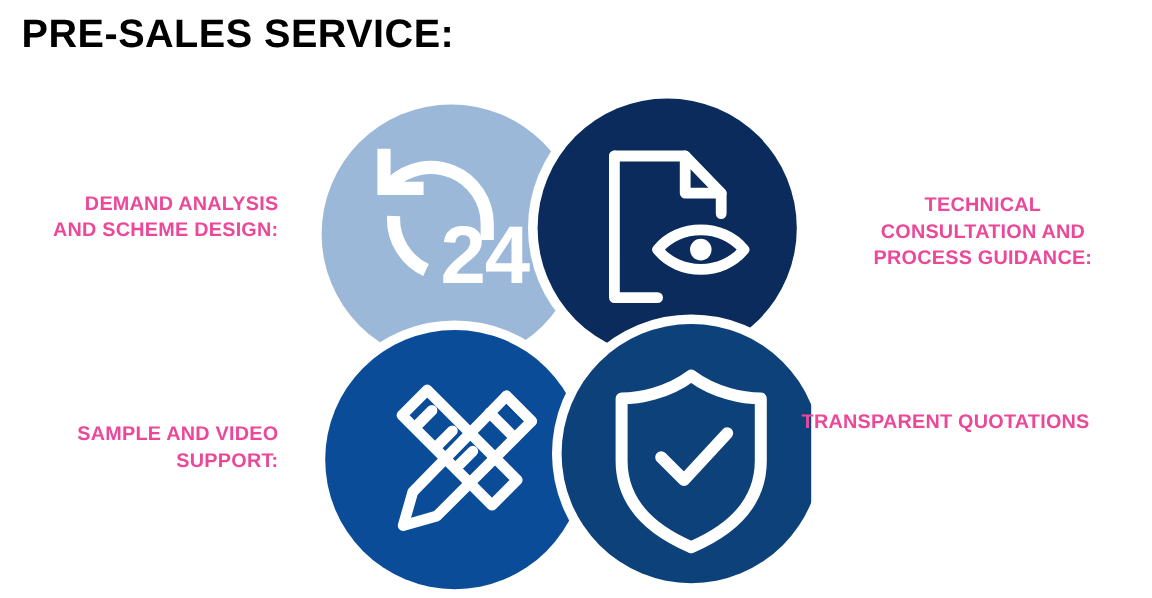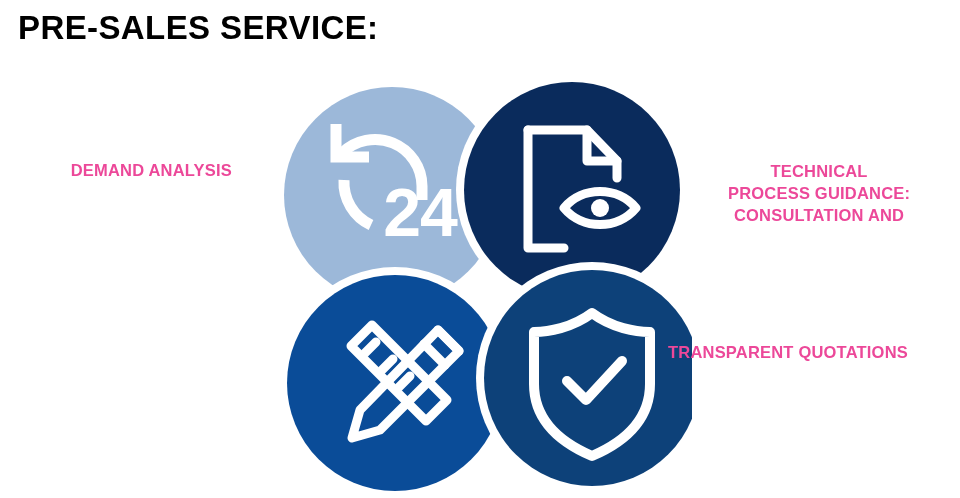--- a/index.html
+++ b/index.html
@@ -33,21 +33,21 @@
     font-weight: 700;
     letter-spacing: 0.4px;
     color: #000000;
     white-space: nowrap;
     line-height: 1.1;
   }
 
   
   .cluster {
     position: absolute;
-    left: 272px;
+    left: 256px;
     top: 78px;
     width: 420px;
     height: 415px;
   }
   .cluster svg { display: block; }
 
   
   .caption {
     position: absolute;
     color: #ec4899;
@@ -142,26 +142,31 @@
                  L378 254
                  C364 254 340 250 320 235 Z"></path>
         <path d="M295 303 L314 322 L350 283"></path>
       </g>
 
     </svg>
   </div>
 
   <div class="caption caption-left" id="caption-demand-analysis">
     <span class="cap-line">DEMAND ANALYSIS</span>
+    <span class="cap-line">AND SCHEME DESIGN:</span>
   </div>
 
   <div class="caption caption-right" id="caption-technical">
     <span class="cap-line">TECHNICAL</span>
+    <span class="cap-line">CONSULTATION AND</span>
     <span class="cap-line">PROCESS GUIDANCE:</span>
-    <span class="cap-line">CONSULTATION AND</span>
   </div>
 
+  <div class="caption caption-left" id="caption-sample-video">
+    <span class="cap-line">SAMPLE AND VIDEO</span>
+    <span class="cap-line">SUPPORT:</span>
+  </div>
 
   <div class="caption caption-right" id="caption-transparent">
     <span class="cap-line">TRANSPARENT QUOTATIONS</span>
   </div>
 
 </div>
 
 </body></html>

